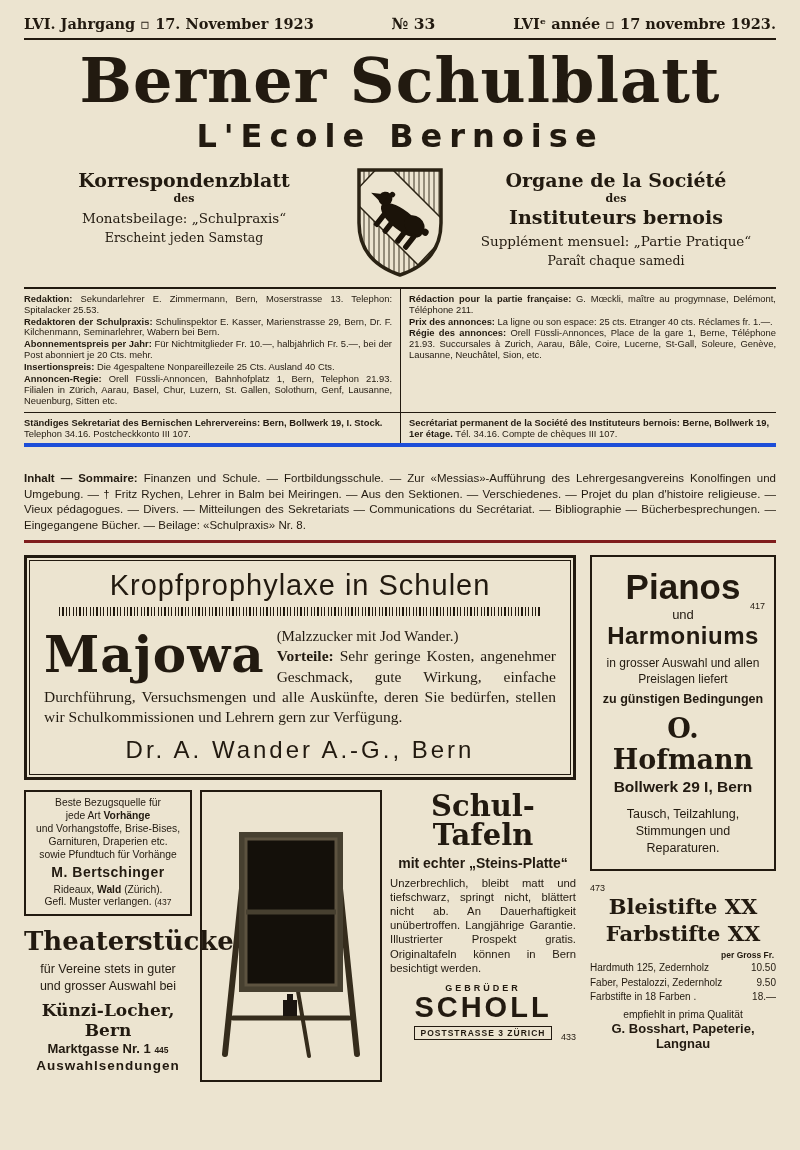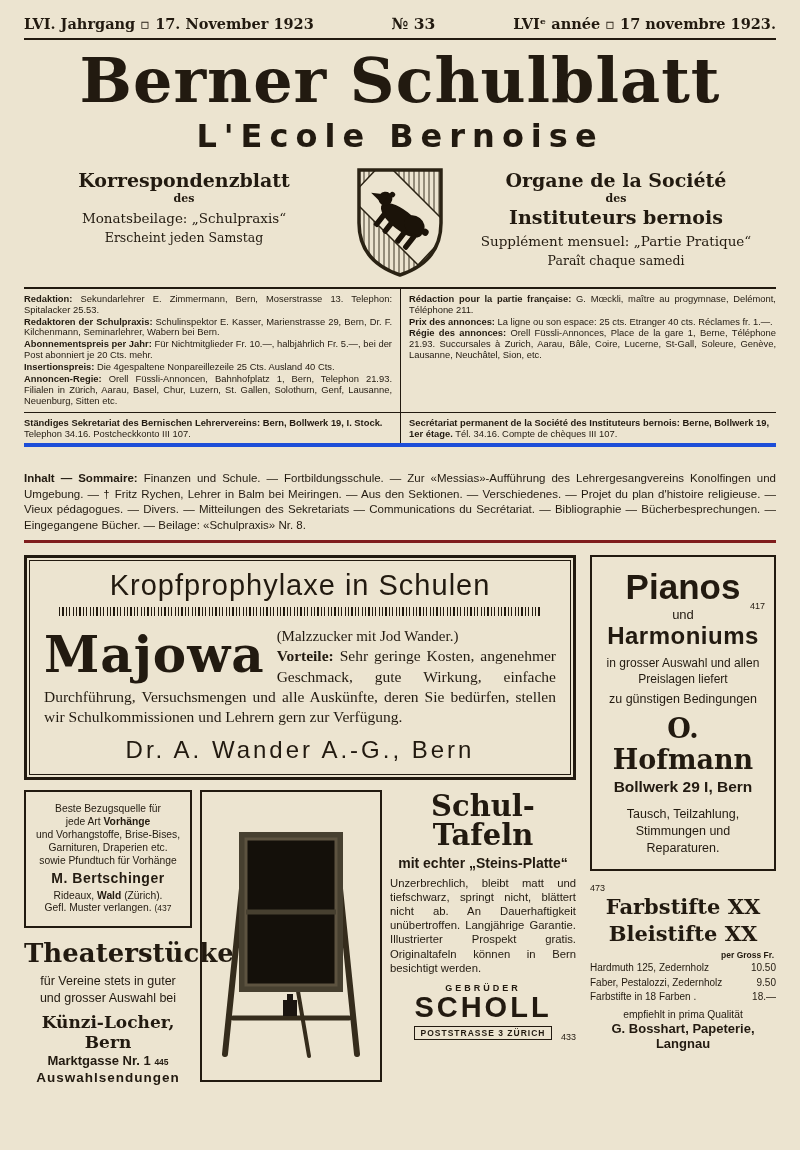--- a/index.html
+++ b/index.html
@@ -62,21 +62,21 @@
   }
   .majowa {
     float: left; font-family: "DejaVu Serif", serif; font-weight: bold;
     font-size: 50px; line-height: 1; margin: 10px 12px 2px 0; letter-spacing: 1px;
   }
   .kropf-text { font-family: "Liberation Serif", serif; font-size: 15.5px; line-height: 1.3; text-align: justify; padding-top: 6px; }
   .kropf-text .paren { font-size: 15px; }
   .kropf-sign { clear: both; text-align: center; font-weight: normal; font-size: 24px; letter-spacing: 3px; margin-top: 9px; }
 
   .ads-bottom { display: grid; grid-template-columns: 168px 182px 186px; column-gap: 8px; margin-top: 10px; }
-  .vorhaenge { border: 2px solid #221a10; padding: 11px 4px; text-align: center; font-size: 10.3px; line-height: 1.26; }
+  .vorhaenge { border: 2px solid #221a10; padding: 5px 4px; text-align: center; font-size: 10.3px; line-height: 1.26; }
   .vh-name { font-size: 14px; font-weight: bold; margin: 2px 0; letter-spacing: 0.5px; }
   .tiny { font-size: 8.5px; }
   .theater { text-align: center; margin-top: 10px; }
   .theater-title { font-family: "DejaVu Serif", serif; font-weight: bold; font-size: 26px; }
   .theater-text { font-size: 12.5px; line-height: 1.3; margin-top: 5px; }
   .theater-name { font-family: "DejaVu Serif", serif; font-size: 17px; font-weight: bold; margin-top: 6px; }
   .theater-addr { font-size: 13px; font-weight: bold; margin-top: 1px; }
   .theater-foot { font-size: 13.5px; font-weight: bold; margin-top: 2px; letter-spacing: 1px; }
 
   .boardbox { border: 2px solid #221a10; height: 292px; display: flex; align-items: center; justify-content: center; }
@@ -90,21 +90,21 @@
   .scholl-name { font-size: 29px; font-weight: bold; letter-spacing: 3px; line-height: 1; }
   .scholl-sub { display: inline-block; border: 1.5px solid #221a10; padding: 1px 6px; font-size: 8.5px; font-weight: bold; letter-spacing: 1px; margin-top: 3px; }
   .tafeln-num { font-size: 9px; text-align: right; margin-top: -8px; }
 
   .pianos { border: 2.5px solid #221a10; padding: 12px 6px 12px; text-align: center; position: relative; }
   .pianos-num { position: absolute; top: 44px; right: 9px; font-size: 9px; }
   .pianos-t1 { font-size: 35px; font-weight: bold; line-height: 1; }
   .pianos-und { font-size: 13px; margin: 3px 0 2px; }
   .pianos-t3 { font-size: 24px; font-weight: bold; line-height: 1; letter-spacing: 0.5px; }
   .pianos-body { font-size: 12px; line-height: 1.3; margin-top: 8px; }
-  .pianos-bold { font-size: 12.5px; font-weight: normal; margin-top: 5px; }
+  .pianos-bold { font-size: 12.5px; font-weight: bold; margin-top: 5px; }
   .hofmann { font-family: "DejaVu Serif", serif; font-weight: bold; font-size: 27px; margin-top: 7px; }
   .hof-addr { font-size: 15.5px; font-weight: bold; margin-top: 3px; }
   .pianos-services { font-size: 12.5px; margin-top: 10px; line-height: 1.35; }
 
   .bleistifte { margin-top: 12px; position: relative; }
   .bl-num { font-size: 9px; }
   .bl-title { font-family: "DejaVu Serif", serif; font-weight: bold; font-size: 21px; text-align: center; line-height: 1.3; }
   .bl-unit { font-size: 8.5px; font-weight: bold; text-align: right; margin: 3px 2px 1px 0; }
   .price-row { display: flex; justify-content: space-between; font-size: 10px; line-height: 1.45; }
   .bl-foot1 { font-size: 10.3px; text-align: center; margin-top: 4px; }
@@ -278,22 +278,22 @@
         <div class="pianos-t3">Harmoniums</div>
         <div class="pianos-body">in grosser Auswahl und allen Preislagen liefert</div>
         <div class="pianos-bold">zu günstigen Bedingungen</div>
         <div class="hofmann">O. Hofmann</div>
         <div class="hof-addr">Bollwerk 29 I, Bern</div>
         <div class="pianos-services">Tausch, Teilzahlung, Stimmungen und Reparaturen.</div>
       </div>
 
       <div class="bleistifte">
         <div class="bl-num tiny">473</div>
+        <div class="bl-title">Bleistifte XX</div>
         <div class="bl-title">Farbstifte XX</div>
-        <div class="bl-title">Bleistifte XX</div>
         <div class="bl-unit">per Gross Fr.</div>
         <div class="price-row">
             <span>Hardmuth 125, Zedernholz</span>
             <span>10.50</span>
           </div>
         <div class="price-row">
             <span>Faber, Pestalozzi, Zedernholz</span>
             <span>9.50</span>
           </div>
         <div class="price-row">

